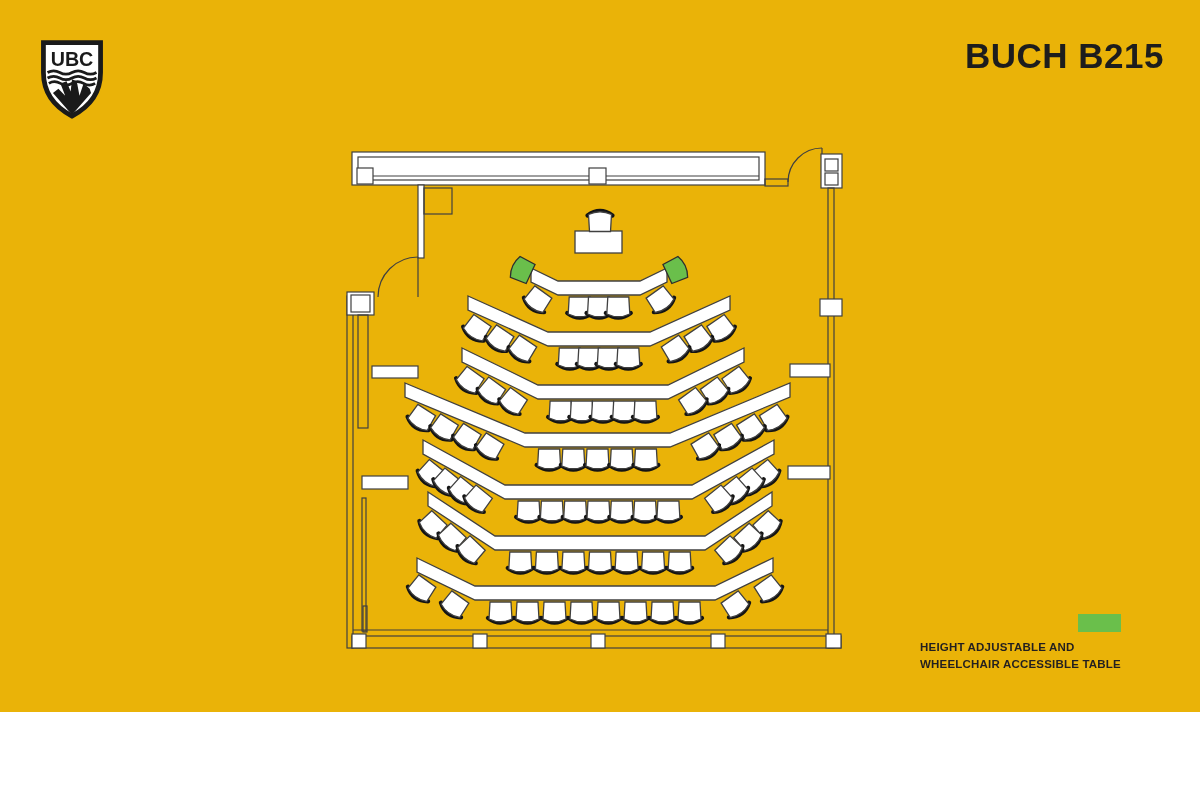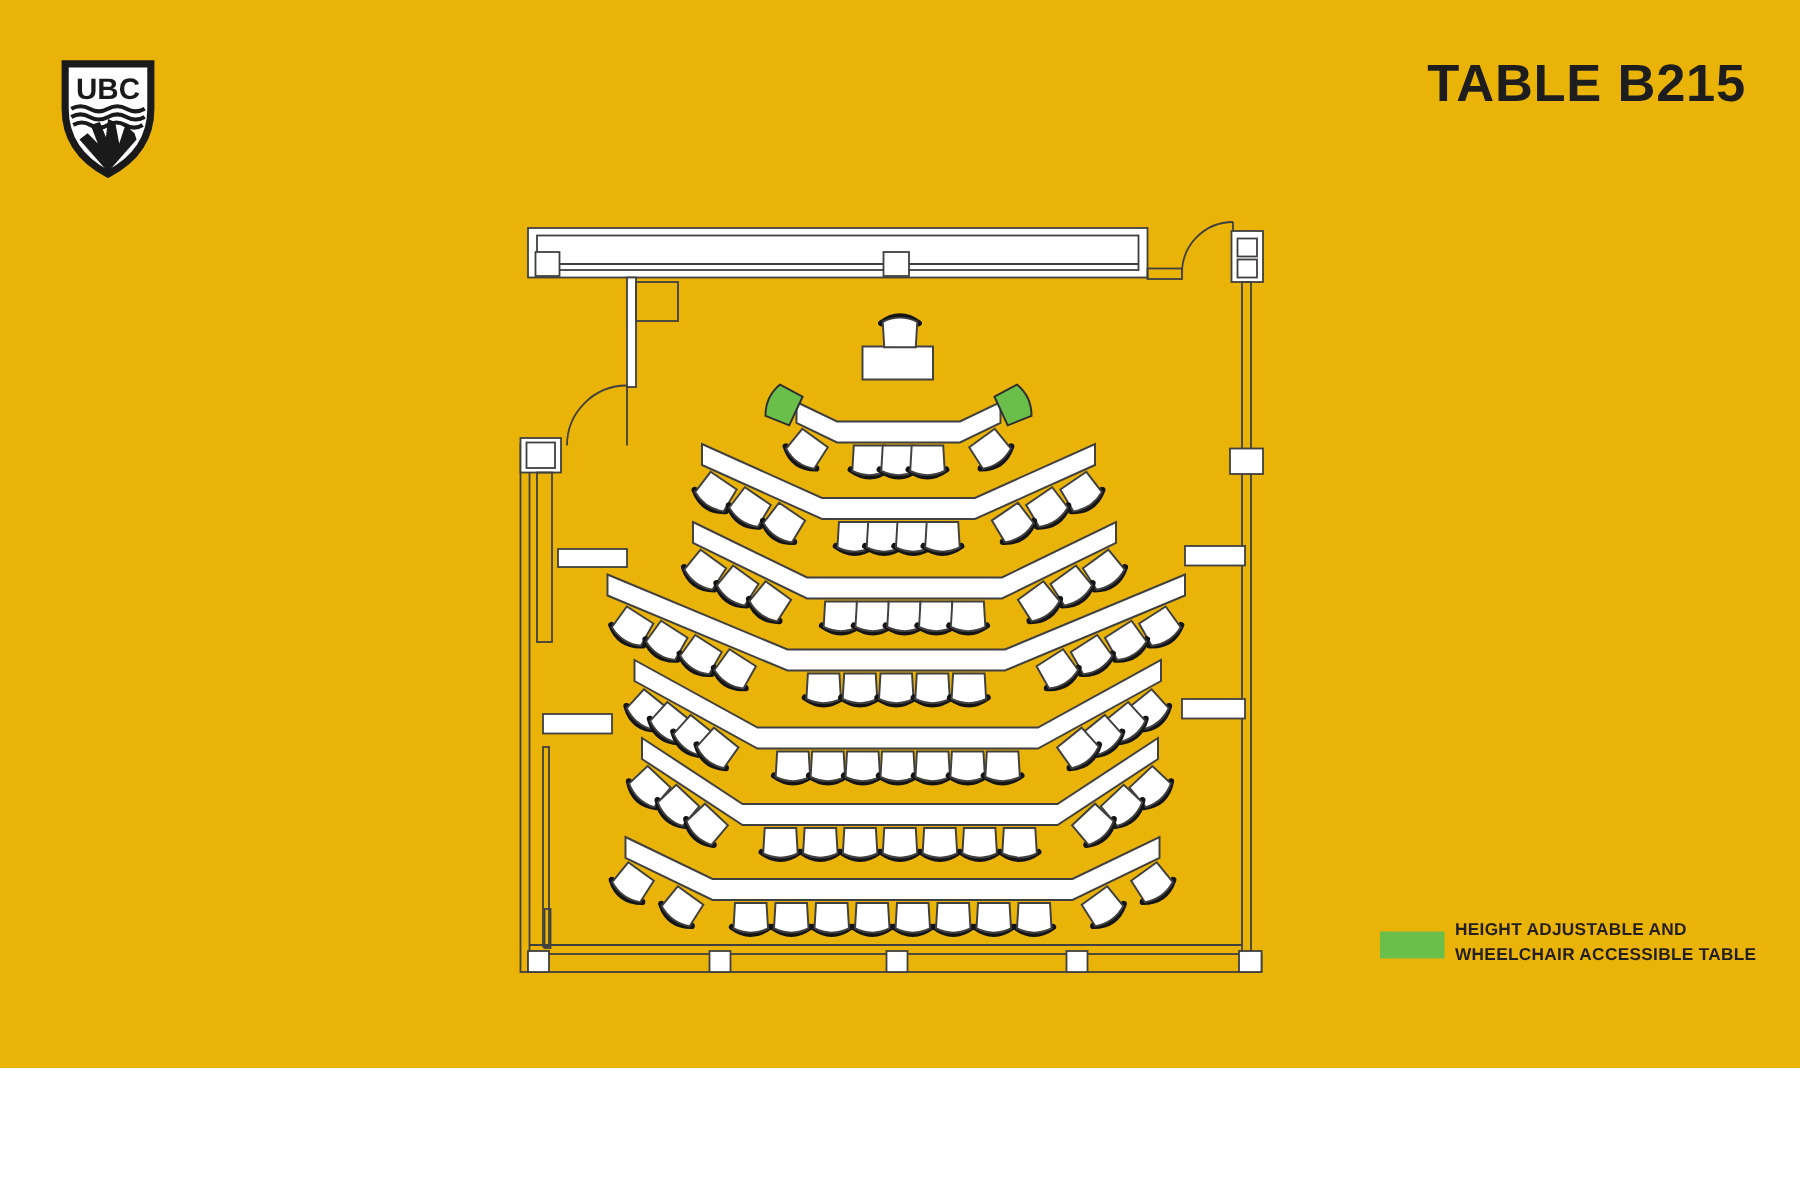--- a/index.html
+++ b/index.html
@@ -4,21 +4,21 @@
 <style>
   html,body{margin:0;padding:0;background:#ffffff;}
   #page{position:relative;width:1200px;height:712px;background:#eab308;overflow:hidden;
         font-family:"Liberation Sans", sans-serif;color:#231f20;}
   #plan-svg{position:absolute;left:0;top:0;width:1200px;height:800px;}
   .logo-shield{position:absolute;left:38px;top:38px;width:68px;height:84px;}
   .wordmark{position:absolute;left:130px;top:44px;font-weight:bold;font-size:21px;
             letter-spacing:4.2px;line-height:33px;color:#232323;white-space:pre;}
   .room-title{position:absolute;right:36px;top:36px;font-weight:bold;font-size:35px;
               letter-spacing:.5px;color:#1d1d1d;}
-  .legend{position:absolute;left:920px;top:612px;display:flex;align-items:center;gap:7px;}
+  .legend{position:absolute;left:920px;top:612px;display:flex;align-items:flex-end;gap:7px;flex-direction:column;}
   .legend-swatch{width:43px;height:18px;margin-top:2px;background:#6abf4b;}
   .legend-text{font-weight:bold;font-size:11.5px;line-height:17px;color:#231f20;letter-spacing:.2px;}
 </style>
 </head>
 <body>
 
 <div id="page">
 
   <svg id="plan-svg" viewBox="0 0 1200 800" xmlns="http://www.w3.org/2000/svg">
       <rect x="352" y="152" width="413" height="33" fill="#ffffff" stroke="#404040" stroke-width="1.2"></rect>
@@ -396,21 +396,21 @@
     <text x="50" y="40" text-anchor="middle" font-family="Liberation Sans, sans-serif" font-weight="bold" font-size="29" fill="#1a1a1a">UBC</text>
     <g stroke="#1a1a1a" stroke-width="4" fill="none">
       <path d="M14 50 Q23 45 32 50 T50 50 T68 50 T86 50"></path>
       <path d="M14 58 Q23 53 32 58 T50 58 T68 58 T86 58"></path>
       <path d="M16 66 Q24 61 33 66 T50 66 T67 66 T84 66"></path>
     </g>
     <path d="M50 112 L22 80 L30 74 L40 84 L33 66 L42 63 L48 78 L50 60 L57 63 L61 84 L67 66 L76 74 L78 80 Z" fill="#1a1a1a"></path>
   </svg>
 
 
-  <div class="room-title">TABLE B215</div>
+  <div class="room-title">BUCH B215</div>
 
   <div class="legend">
     <div class="legend-swatch" style="background: rgb(106, 191, 75);"></div>
     <div class="legend-text">
       <div>HEIGHT ADJUSTABLE AND</div>
       <div>WHEELCHAIR ACCESSIBLE TABLE</div>
     </div>
   </div>
 
 </div>

